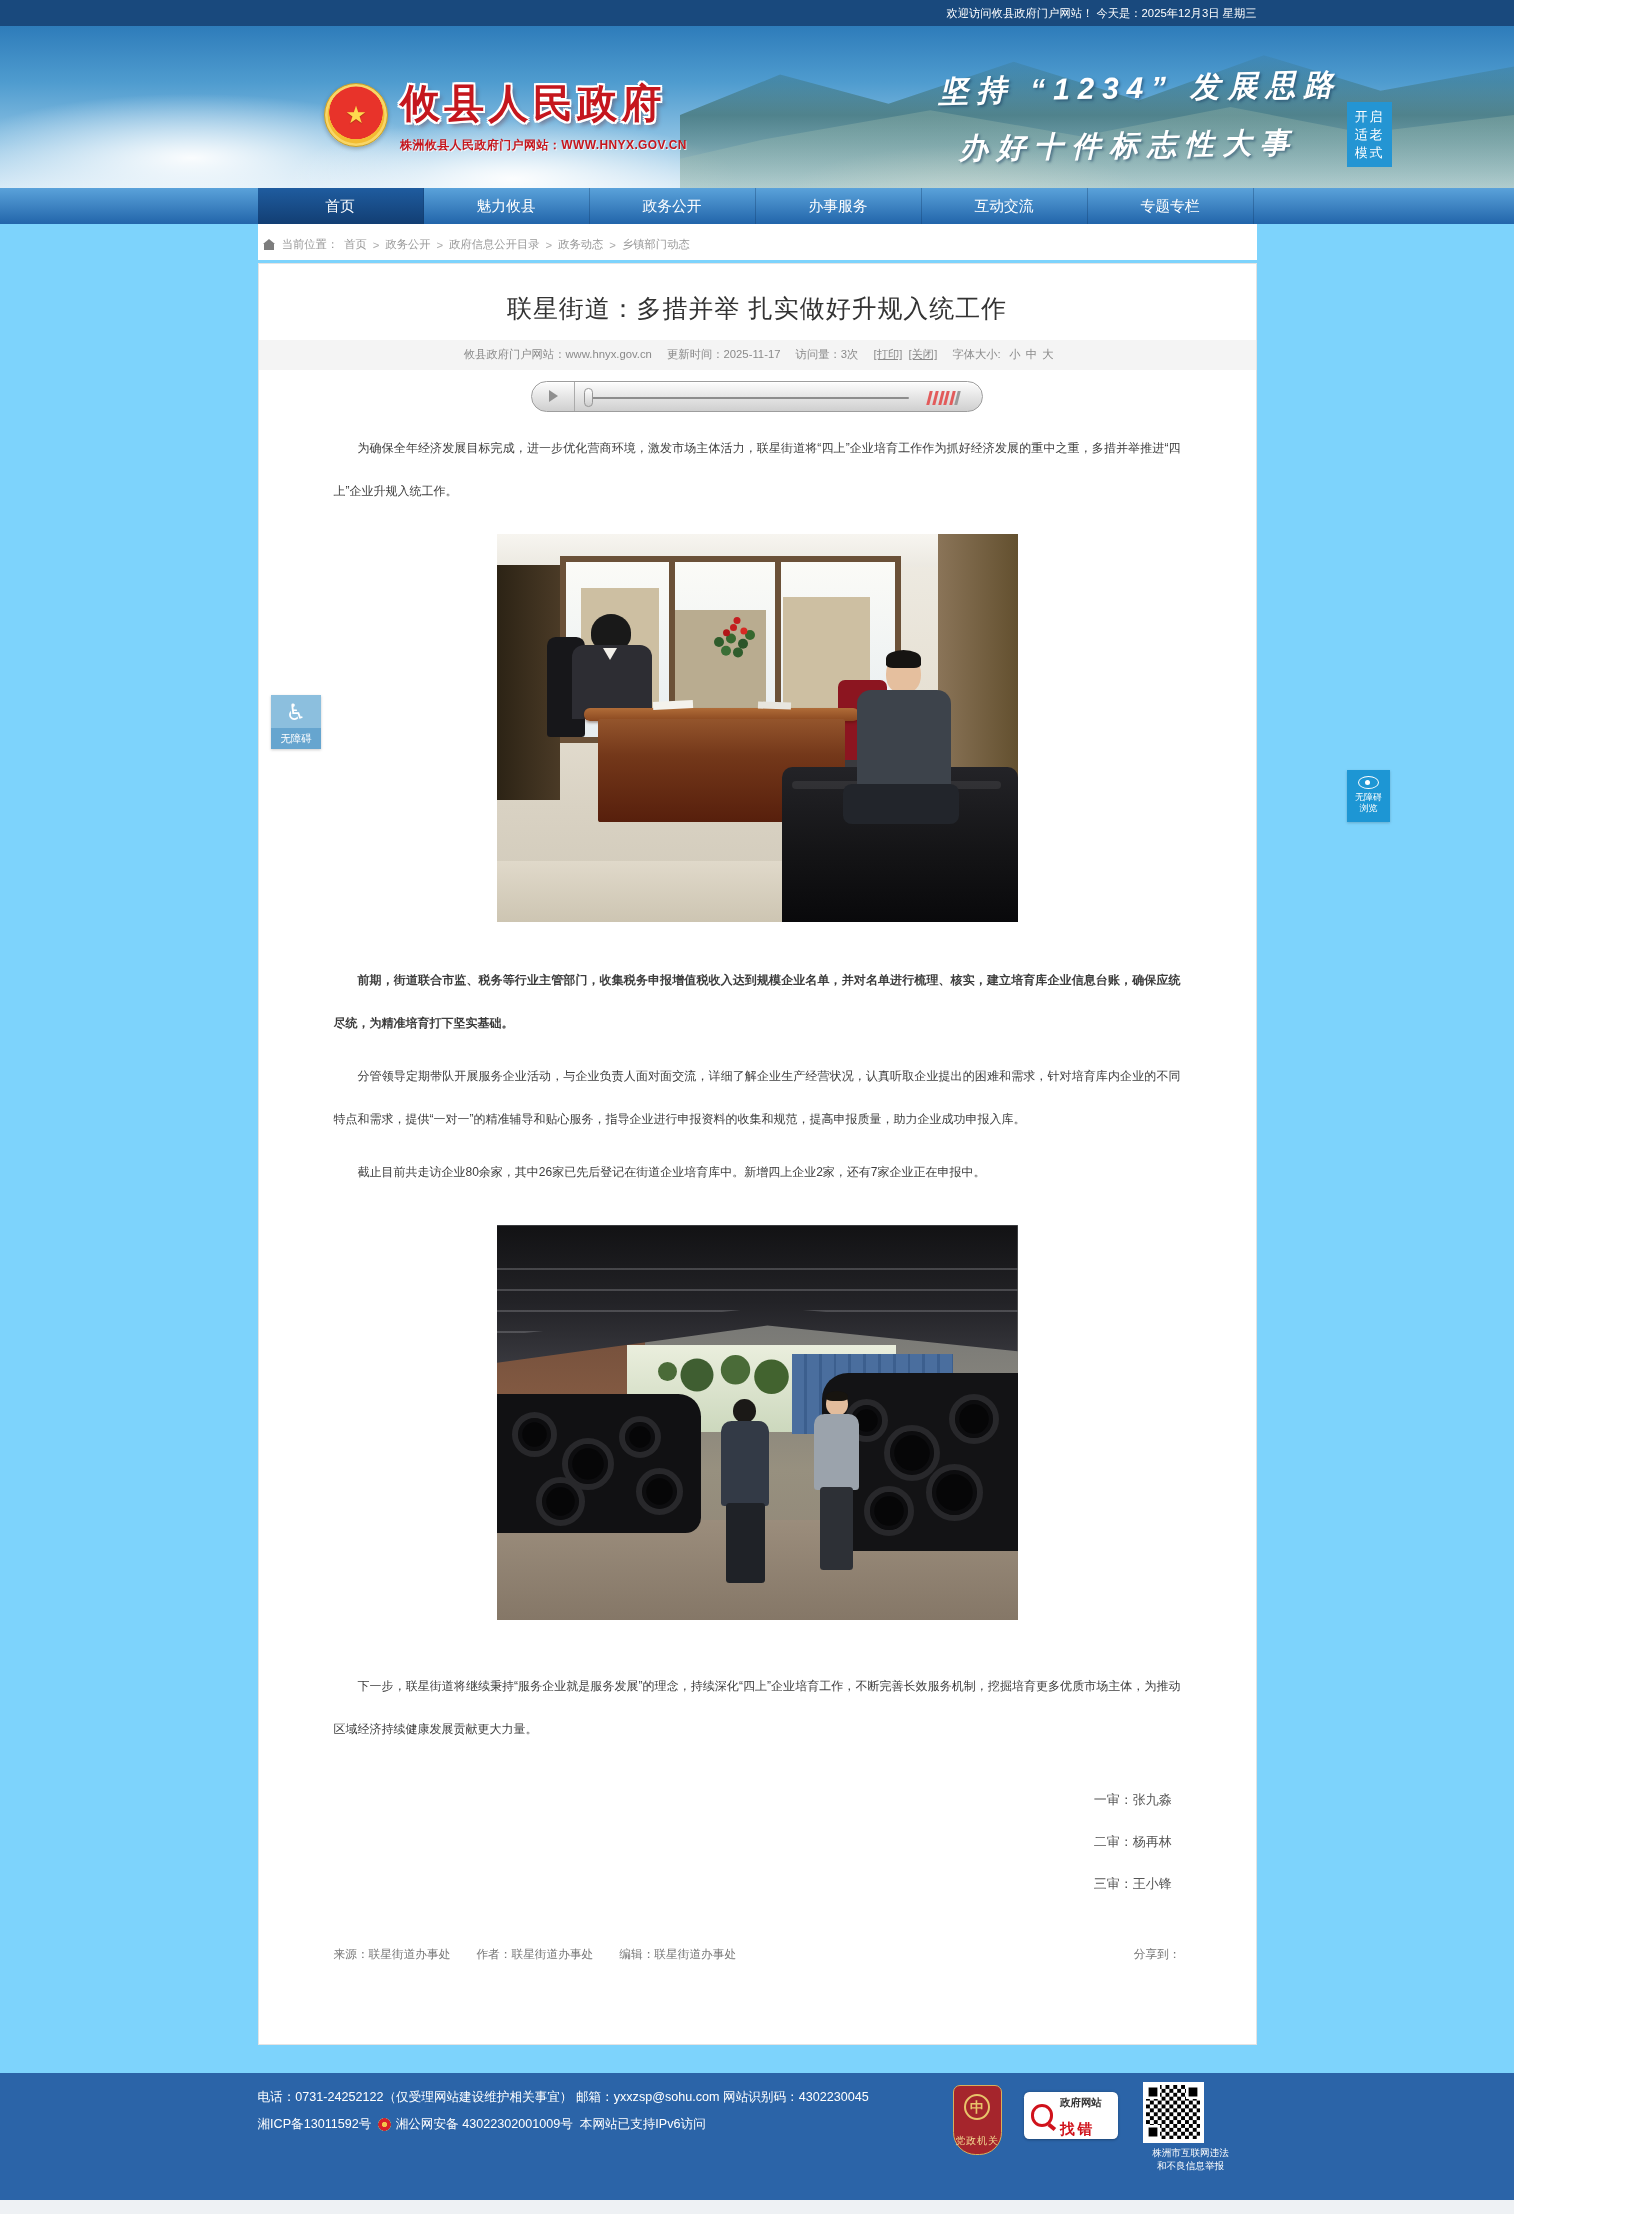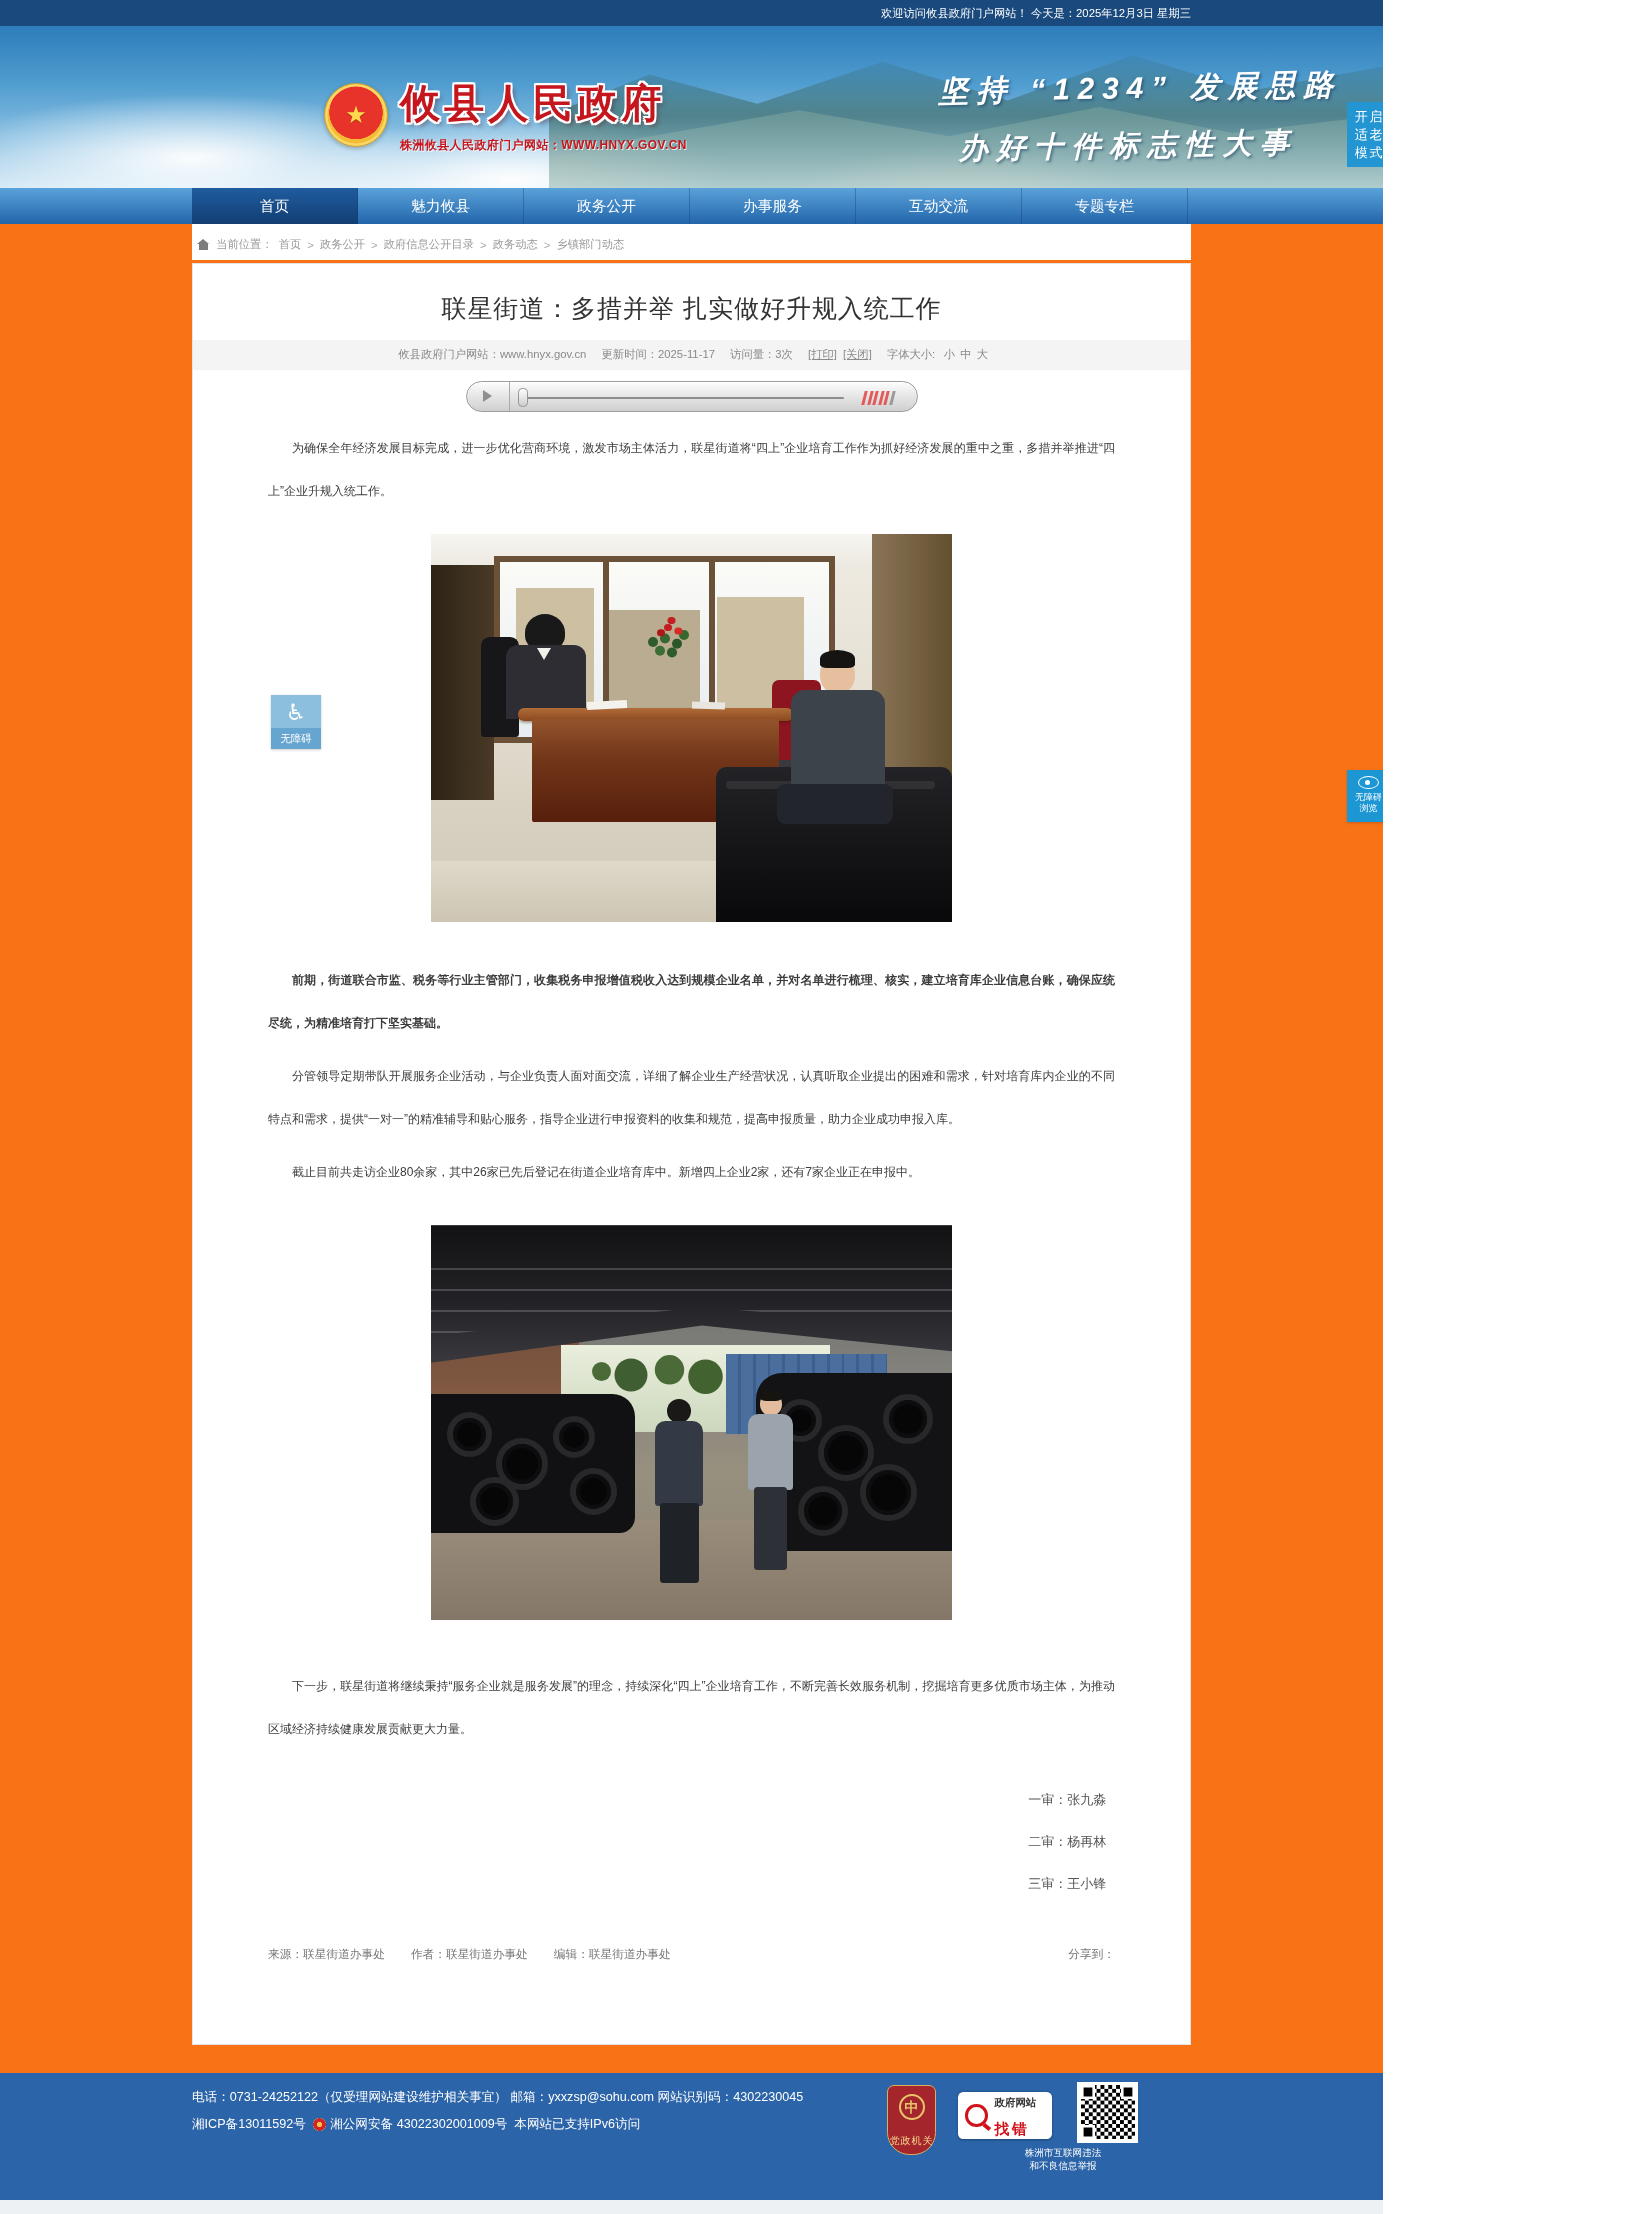--- a/index.html
+++ b/index.html
@@ -1,18 +1,18 @@
 <!DOCTYPE html>
 <html style="font-size:14px"><head>
 <meta charset="utf-8">
 <title>攸县人民政府</title>
 <style>
   * { margin:0; padding:0; box-sizing:border-box; }
   body { font-family:"Liberation Sans","DejaVu Sans",sans-serif; background:#fff; }
-  .page { position:relative; width:1383px; height:2214px; background:#f97316; overflow:hidden; }
+  .page { position:relative; width:1514px; height:2214px; background:#7dd3fc; overflow:hidden; }
 
   
   .topbar { height:26px; background:#19497d; }
   .topbar-inner { width:999px; margin:0 auto; text-align:right; color:#fff; font-size:11.3px; line-height:26px; }
 
   
   .header { position:relative; height:162px; overflow:hidden;
     background:linear-gradient(180deg,#2e7cba 0%,#4f9ccf 35%,#8fc3e4 72%,#d5e9f6 100%); }
   .cloud { position:absolute; border-radius:50%;
     background:radial-gradient(ellipse at center, rgba(255,255,255,.95) 0%, rgba(255,255,255,0) 70%); }
@@ -190,21 +190,21 @@
   .err-ico::after { content:""; position:absolute; right:-6px; bottom:-4.3px; width:7.8px; height:3.5px;
     background:#d0121b; transform:rotate(40deg); }
   .err-text { margin-left:7px; }
   .err-l1 { font-size:10.4px; color:#333; font-weight:bold; }
   .err-l2 { font-size:14.8px; color:#d0121b; font-weight:bold; letter-spacing:2.6px; }
   .qr-box { position:absolute; left:885px; top:8.7px; width:61px; height:61px; background:#fff; padding:3.5px; }
   .qr { position:relative; width:100%; height:100%;
     background:repeating-conic-gradient(#000 0 25%, #fff 0 50%); background-size:7.8px 7.8px; }
   .finder { position:absolute; width:14px; height:14px; background:#000; box-shadow:inset 0 0 0 2.6px #fff, inset 0 0 0 5.2px #000; }
   .f1 { left:0; top:0; } .f2 { right:0; top:0; } .f3 { left:0; bottom:0; }
-  .qr-caption { position:absolute; left:816px; top:73px; width:110px; text-align:center;
+  .qr-caption { position:absolute; left:878px; top:73px; width:110px; text-align:center;
     font-size:9.6px; line-height:13px; color:#fff; }
   .bottom-strip { position:absolute; left:0; top:2200px; width:100%; height:14.8px; background:#eef1f4; }
 
   
   .float-left { position:absolute; left:271px; top:695px; width:50px; height:54px; background:#8cbfde;
     text-align:center; cursor:pointer; box-shadow:0 0.9px 2.6px rgba(0,0,0,.2); }
   .fl-icon { height:33px; line-height:35px; color:#fff; font-size:22.6px; }
   .fl-label { height:21px; line-height:21px; background:#66a5cf; color:#fff; font-size:10.4px; }
   .float-right { position:absolute; left:1347px; top:770px; width:43px; height:52px; background:#1d96d4;
     color:#fff; text-align:center; cursor:pointer; box-shadow:0 0.9px 2.6px rgba(0,0,0,.2); }

